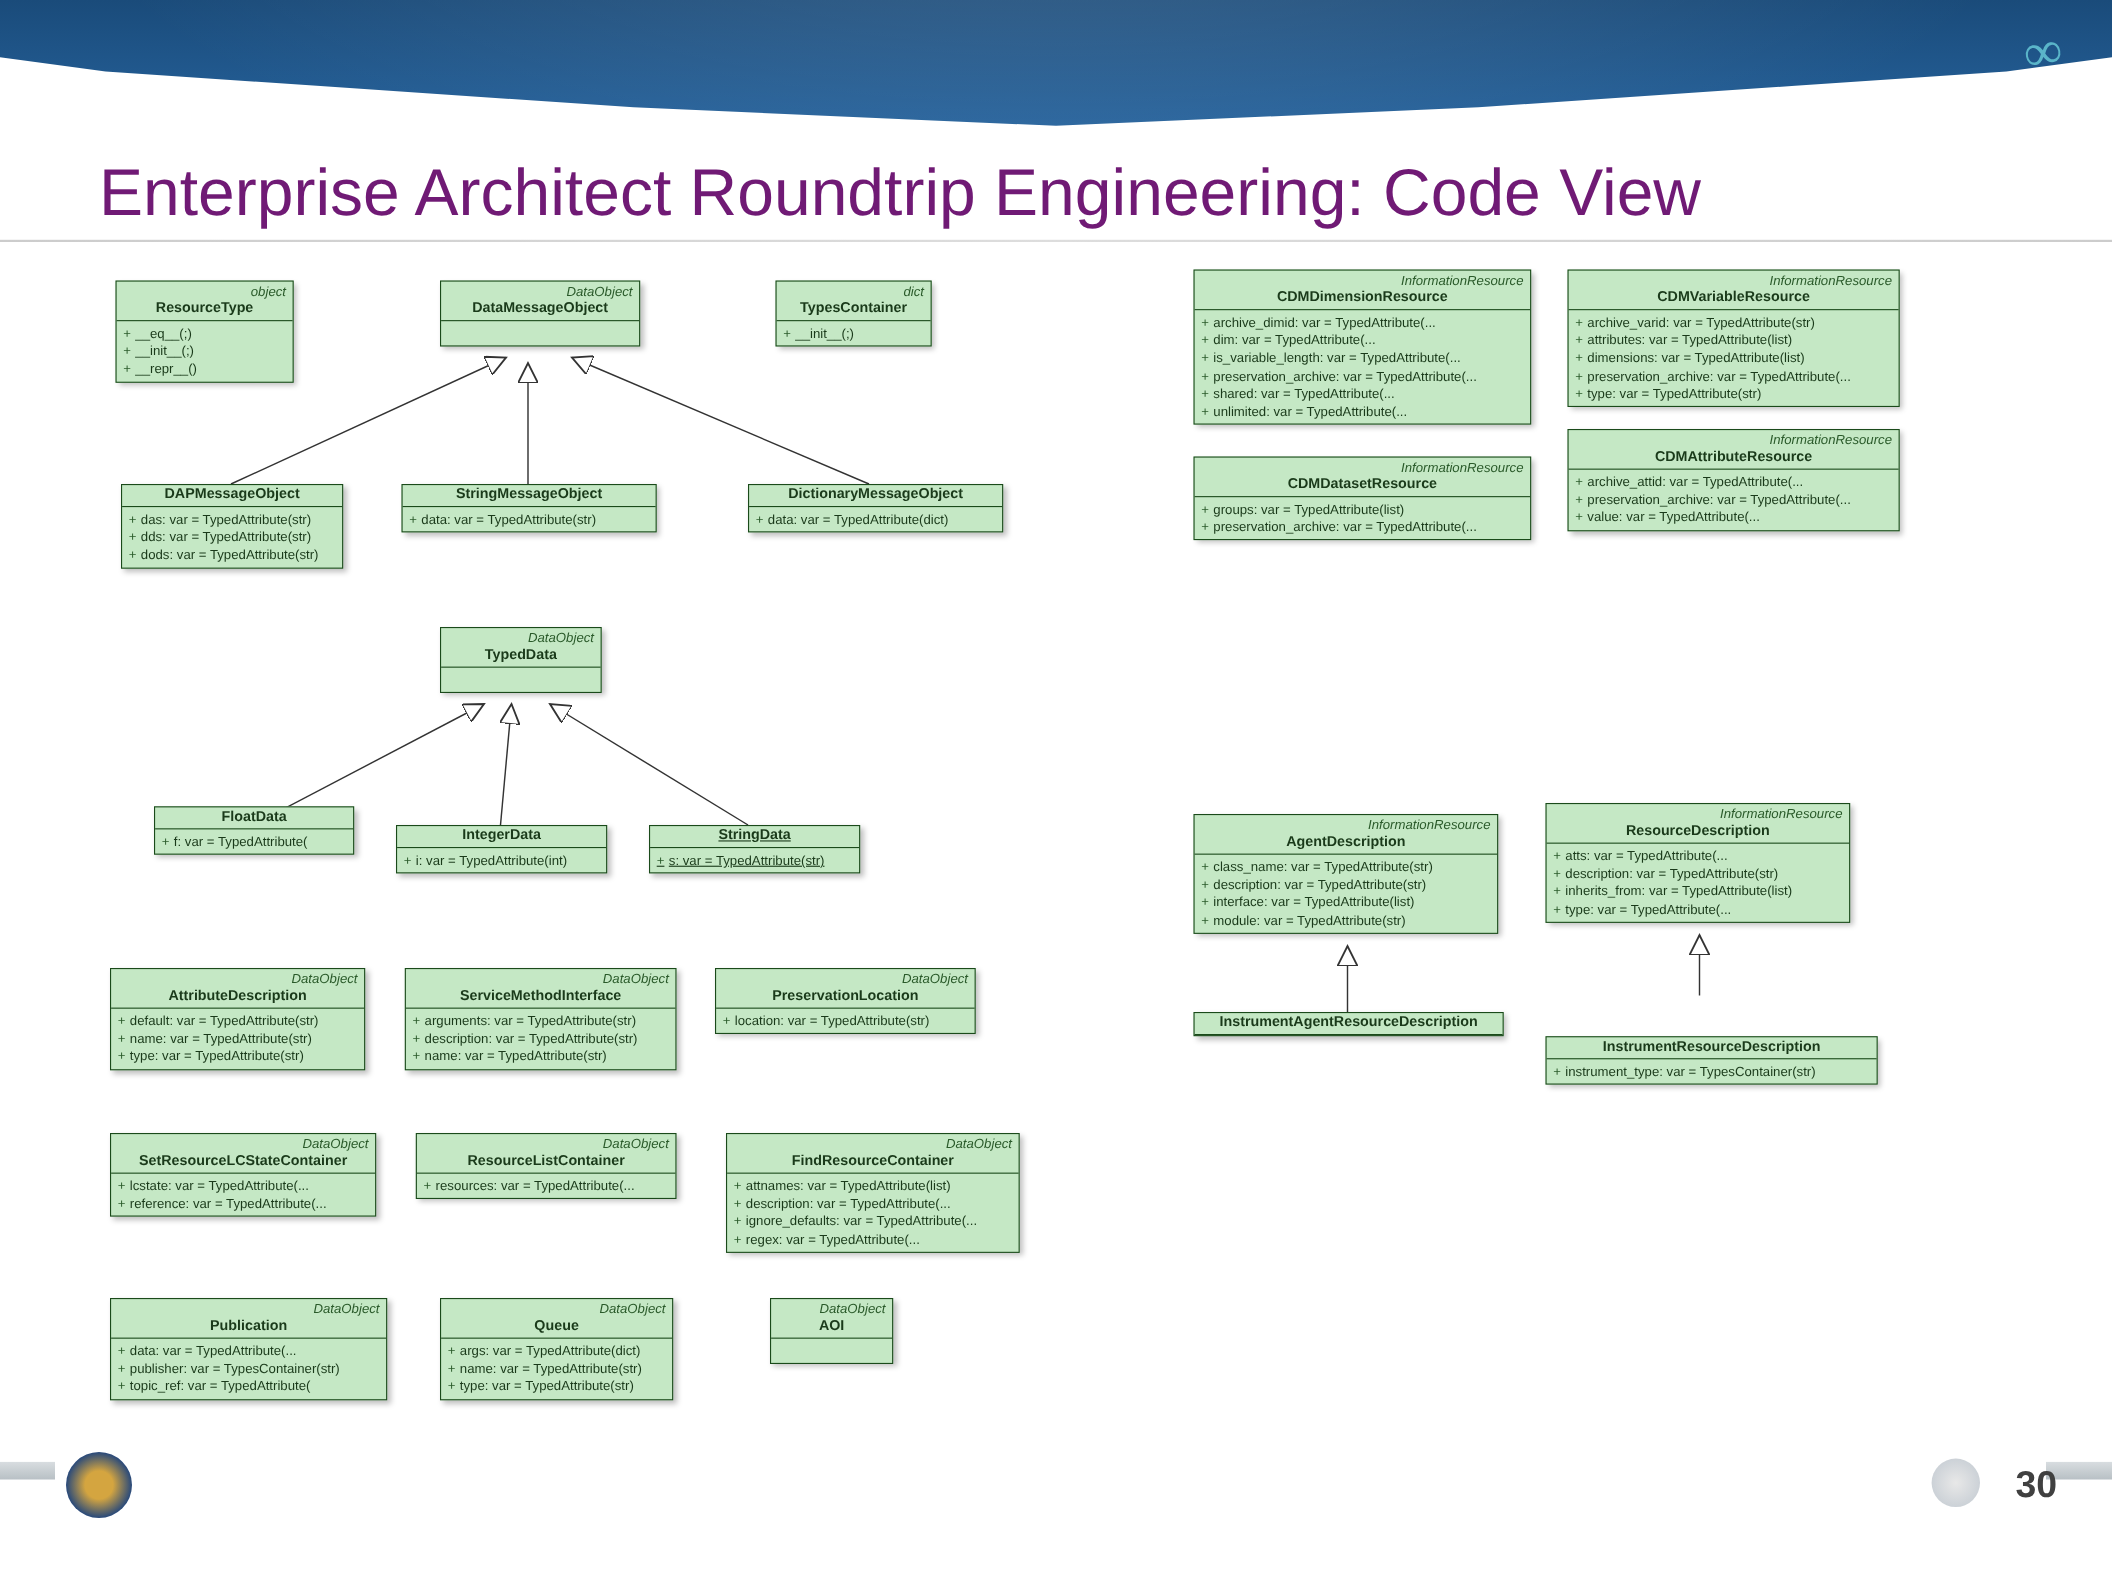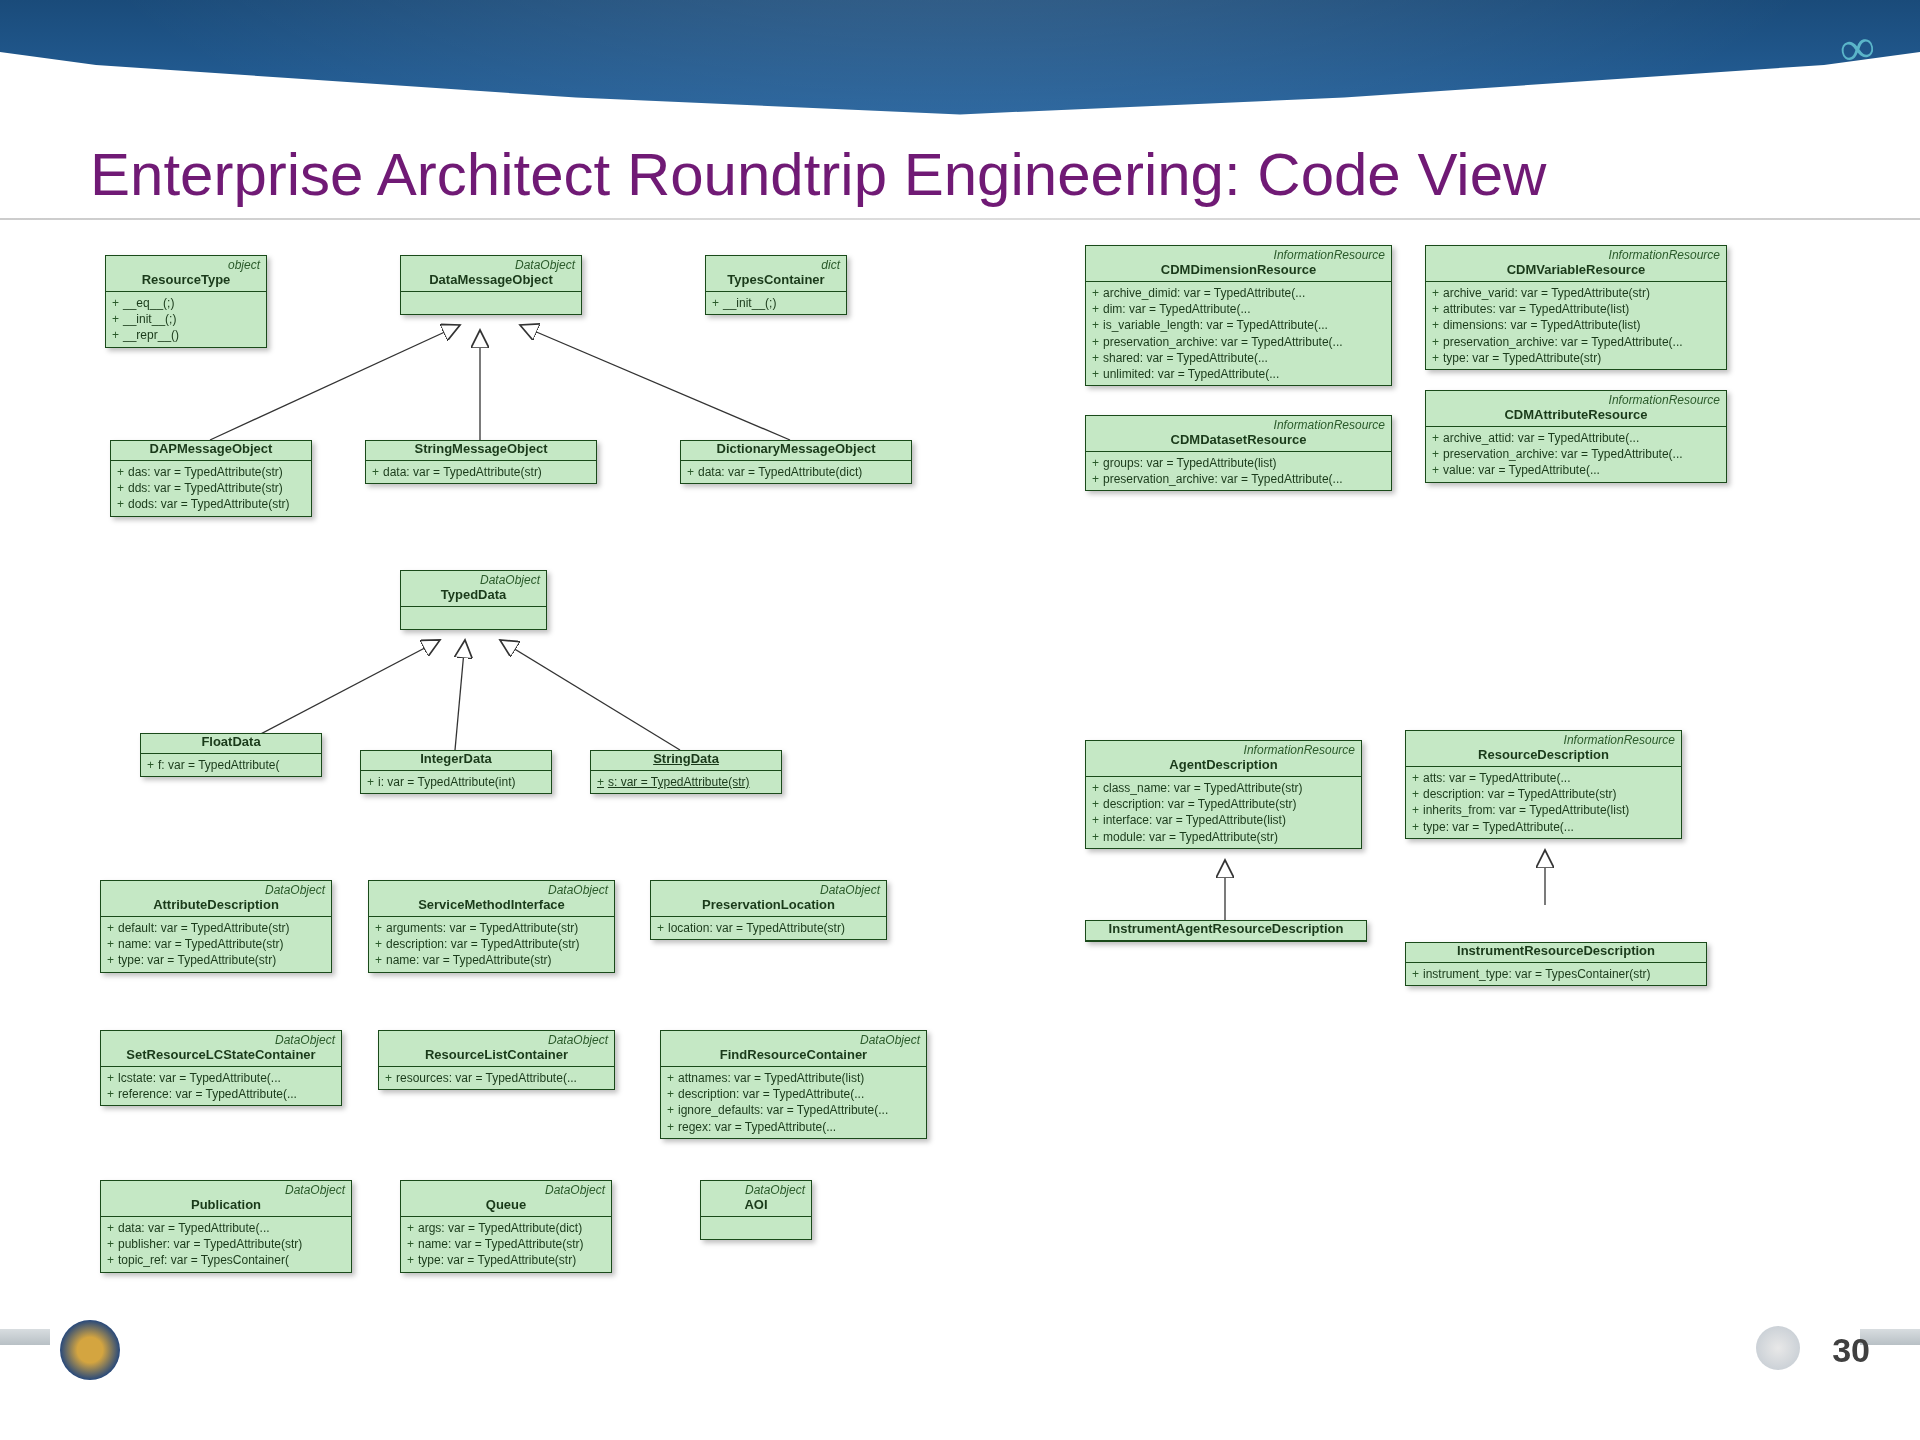--- a/index.html
+++ b/index.html
@@ -250,25 +250,25 @@
       <div class="uml" style="left: 100px; top: 940px; width: 250px;">
         <div class="stereo">DataObject</div>
         <div class="name">Publication</div>
         <div class="attrs">
           <div class="r">
             <span class="v">+</span>
             <span>data: var = TypedAttribute(...</span>
           </div>
           <div class="r">
             <span class="v">+</span>
-            <span>publisher: var = TypedAttribute(str)</span>
-          </div>
-          <div class="r">
-            <span class="v">+</span>
-            <span>topic_ref: var = TypesContainer(</span>
+            <span>publisher: var = TypesContainer(str)</span>
+          </div>
+          <div class="r">
+            <span class="v">+</span>
+            <span>topic_ref: var = TypedAttribute(</span>
           </div>
         </div>
       </div>
       <div class="uml" style="left: 400px; top: 940px; width: 210px;">
         <div class="stereo">DataObject</div>
         <div class="name">Queue</div>
         <div class="attrs">
           <div class="r">
             <span class="v">+</span>
             <span>args: var = TypedAttribute(dict)</span>

